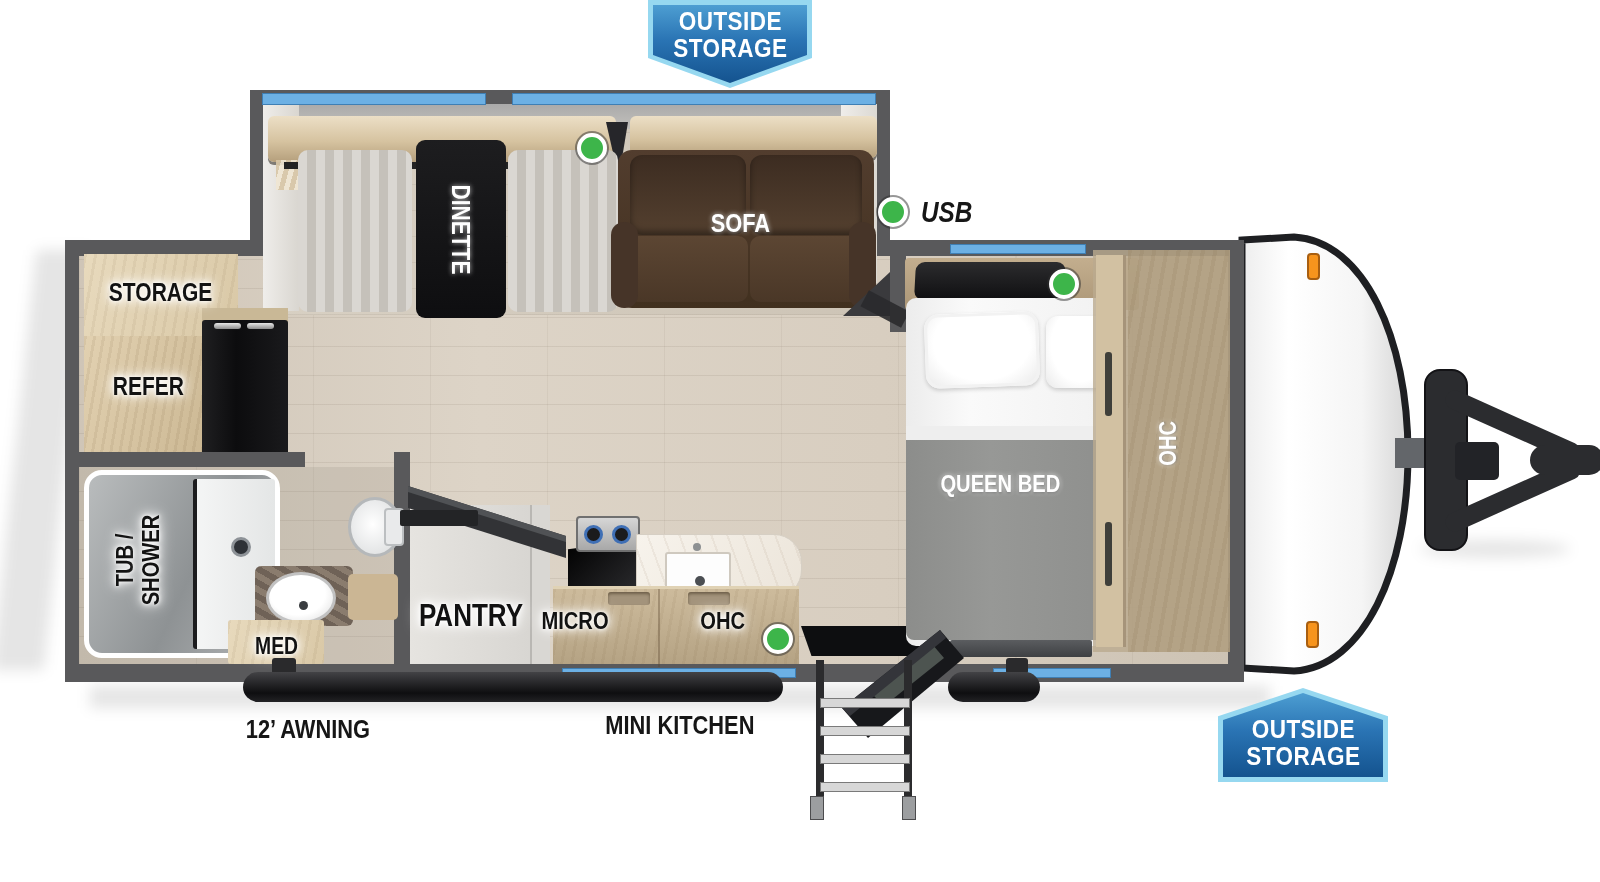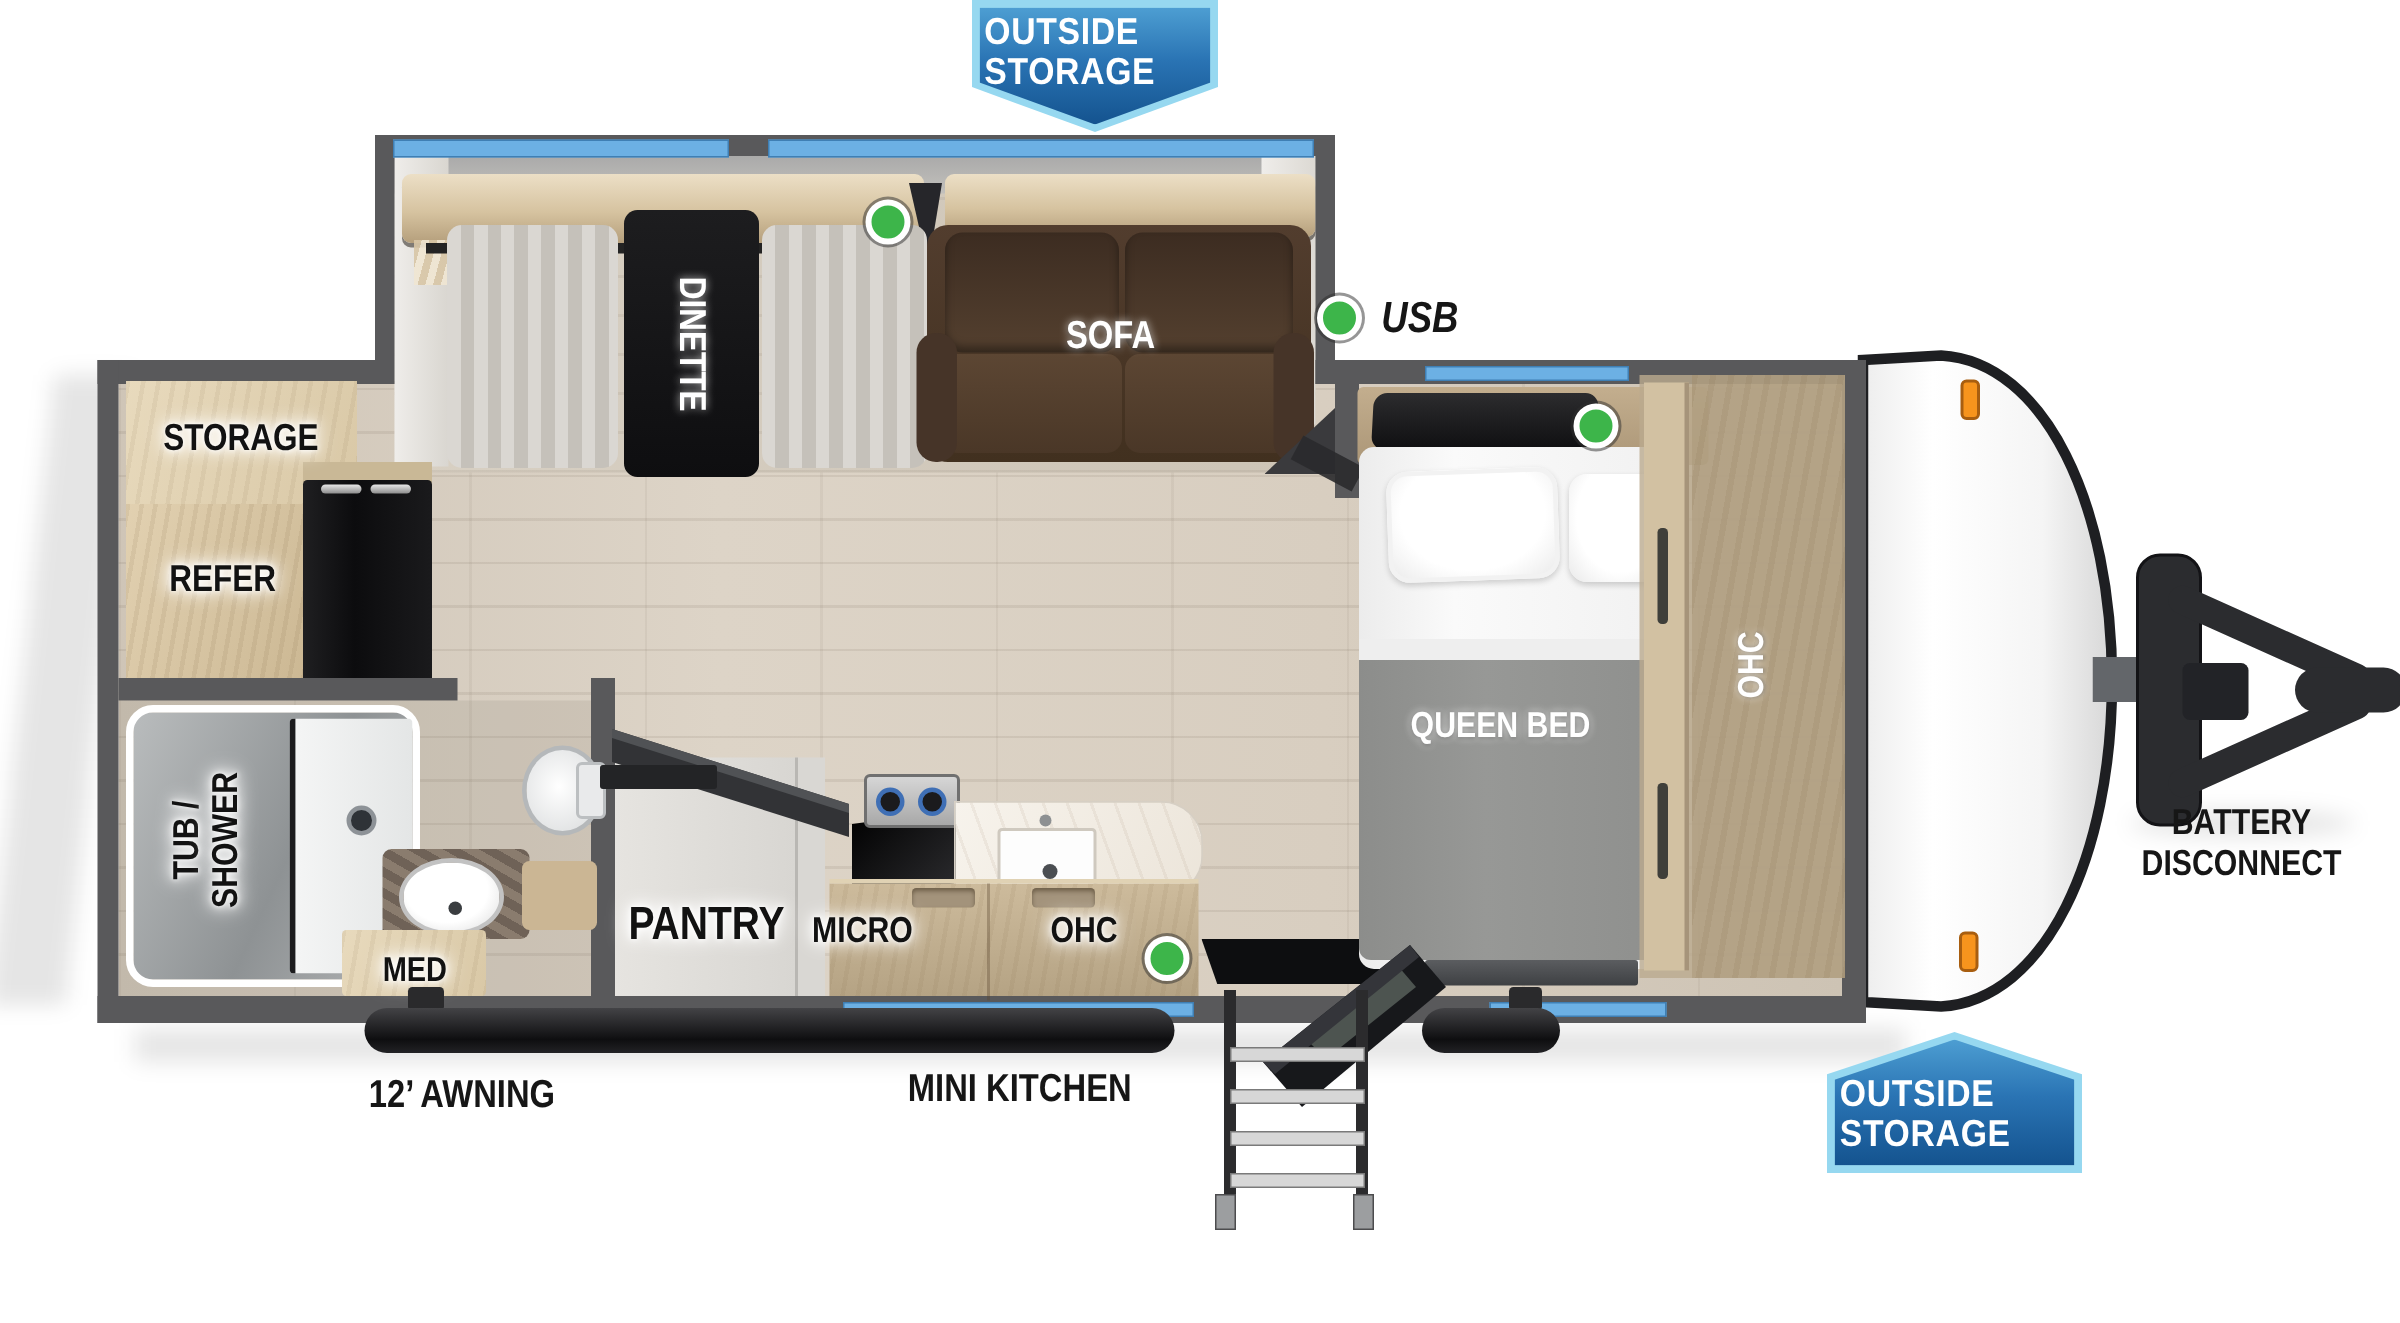--- a/index.html
+++ b/index.html
@@ -23,21 +23,21 @@
   .lbl{position:absolute;color:#121212;font-weight:700;white-space:nowrap;
        text-shadow:0 0 4px #fff,0 0 8px #fff,0 0 13px #fff,0 0 18px rgba(255,255,255,.95);
        display:flex;align-items:center;justify-content:center;}
   .lbl>span{display:inline-block;transform:scaleX(.84);}
   .lblwhite{color:#fff;text-shadow:0 0 6px rgba(255,255,255,.75),0 1px 3px rgba(0,0,0,.45);}
   .plain{text-shadow:none;color:#161616;}
   
   .badge{position:absolute;}
   .badge .bdr{position:absolute;inset:0;background:#96d8f0;}
   .badge .fill{position:absolute;inset:5px;background:linear-gradient(180deg,#4d9ed2 0%,#2a74b4 45%,#14538f 100%);}
-  .badge .txt{position:absolute;inset:0;display:flex;flex-direction:column;justify-content:center;
+  .badge .txt{position:absolute;inset:0;display:flex;flex-direction:column;align-items:center;justify-content:center;
               color:#fff;font-weight:600;font-size:25px;line-height:27px;letter-spacing:.5px;}
   .badge .txt span{display:inline-block;transform:scaleX(.9);}
   .pent-down{clip-path:polygon(0 0,100% 0,100% 66%,50% 100%,0 66%);}
   .pent-up{clip-path:polygon(50% 0,100% 30%,100% 100%,0 100%,0 30%);}
   
   .dot{position:absolute;width:22px;height:22px;border-radius:50%;background:#3db54a;
        border:4px solid #fff;box-shadow:0 0 0 2px rgba(45,45,45,.5);}
   
   .wood{background:
       repeating-linear-gradient(100deg, rgba(120,95,60,.10) 0 3px, transparent 3px 9px),
@@ -76,26 +76,20 @@
   </svg>
 
   <svg class="abs" style="left:1395px;top:350px;" width="210" height="220" viewBox="0 0 210 220">
     <rect x="0" y="88" width="38" height="30" fill="#63666a"></rect>
     <rect x="30" y="20" width="42" height="180" rx="15" fill="#2b2c2f" stroke="#131316" stroke-width="2"></rect>
     <line x1="60" y1="50" x2="176" y2="102" stroke="#2b2c2f" stroke-width="19" stroke-linecap="round"></line>
     <line x1="60" y1="172" x2="176" y2="120" stroke="#2b2c2f" stroke-width="19" stroke-linecap="round"></line>
     <rect x="60" y="92" width="44" height="38" rx="5" fill="#222327"></rect>
     <line x1="150" y1="110" x2="194" y2="110" stroke="#2b2c2f" stroke-width="30" stroke-linecap="round"></line>
   </svg>
-  <div class="lbl plain" style="left:1412px;top:534px;width:165px;height:56px;font-size:24px;line-height:27px;">
-    <span style="text-align:center;">
-      <span>BATTERY</span><br>
-      <span>DISCONNECT</span>
-    </span>
-  </div>
 
   <div class="floor" style="left:79px;top:254px;width:1149px;height:412px;"></div>
 
   <div class="slidefloor" style="left:263px;top:103px;width:614px;height:212px;"></div>
   <div class="abs" style="left:263px;top:103px;width:614px;height:26px;background:linear-gradient(180deg,#a9a9a9,#c2c0bc);"></div>
   <div class="abs" style="left:263px;top:103px;width:36px;height:208px;background:linear-gradient(90deg,#efedea,#d9d6d0);"></div>
   <div class="abs" style="left:841px;top:103px;width:36px;height:180px;background:linear-gradient(90deg,#efedea,#dcd9d3);"></div>
 
   <div class="valance" style="left:268px;top:116px;width:348px;height:46px;"></div>
   <div class="pleat" style="left:276px;top:160px;width:74px;"></div>

